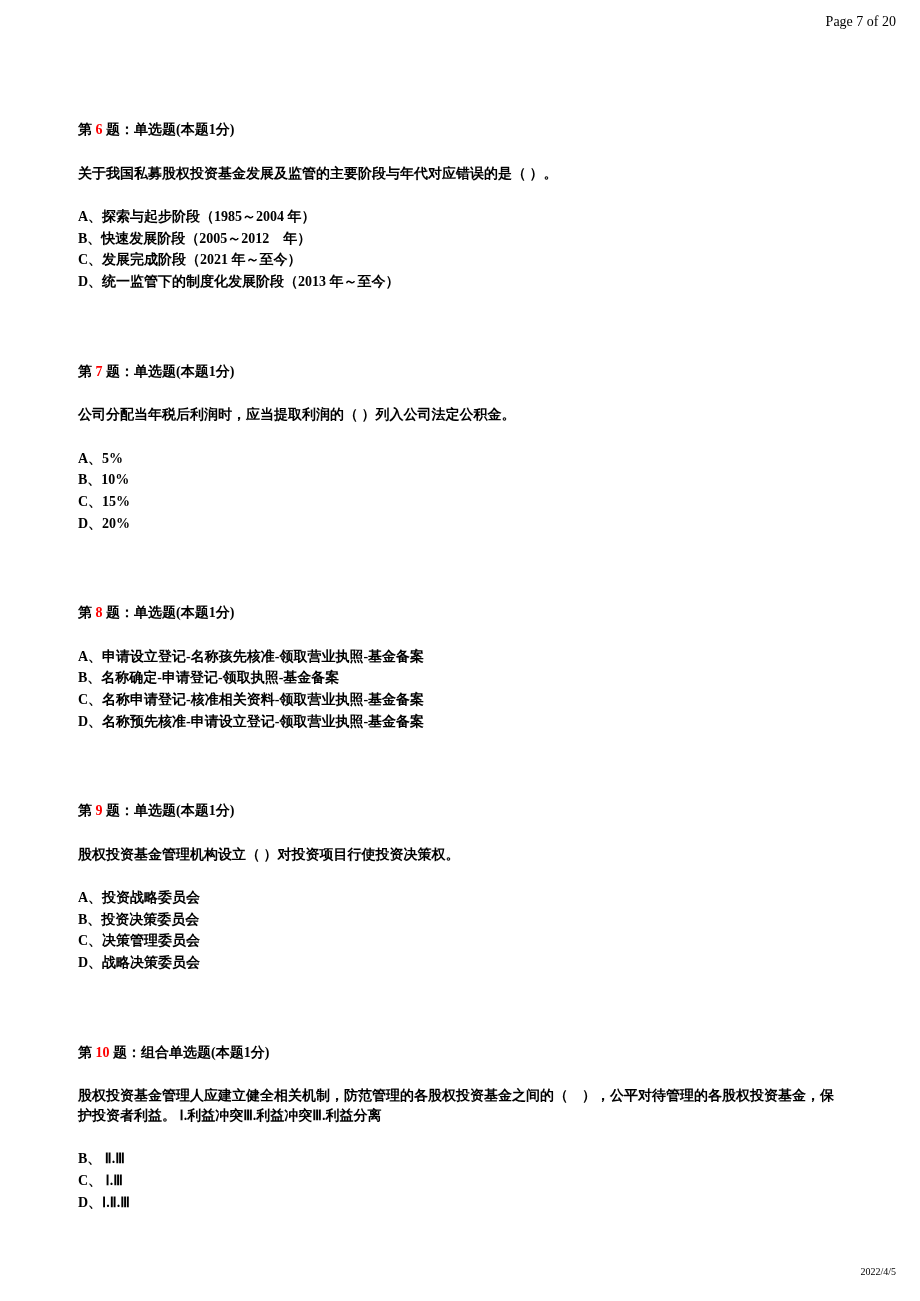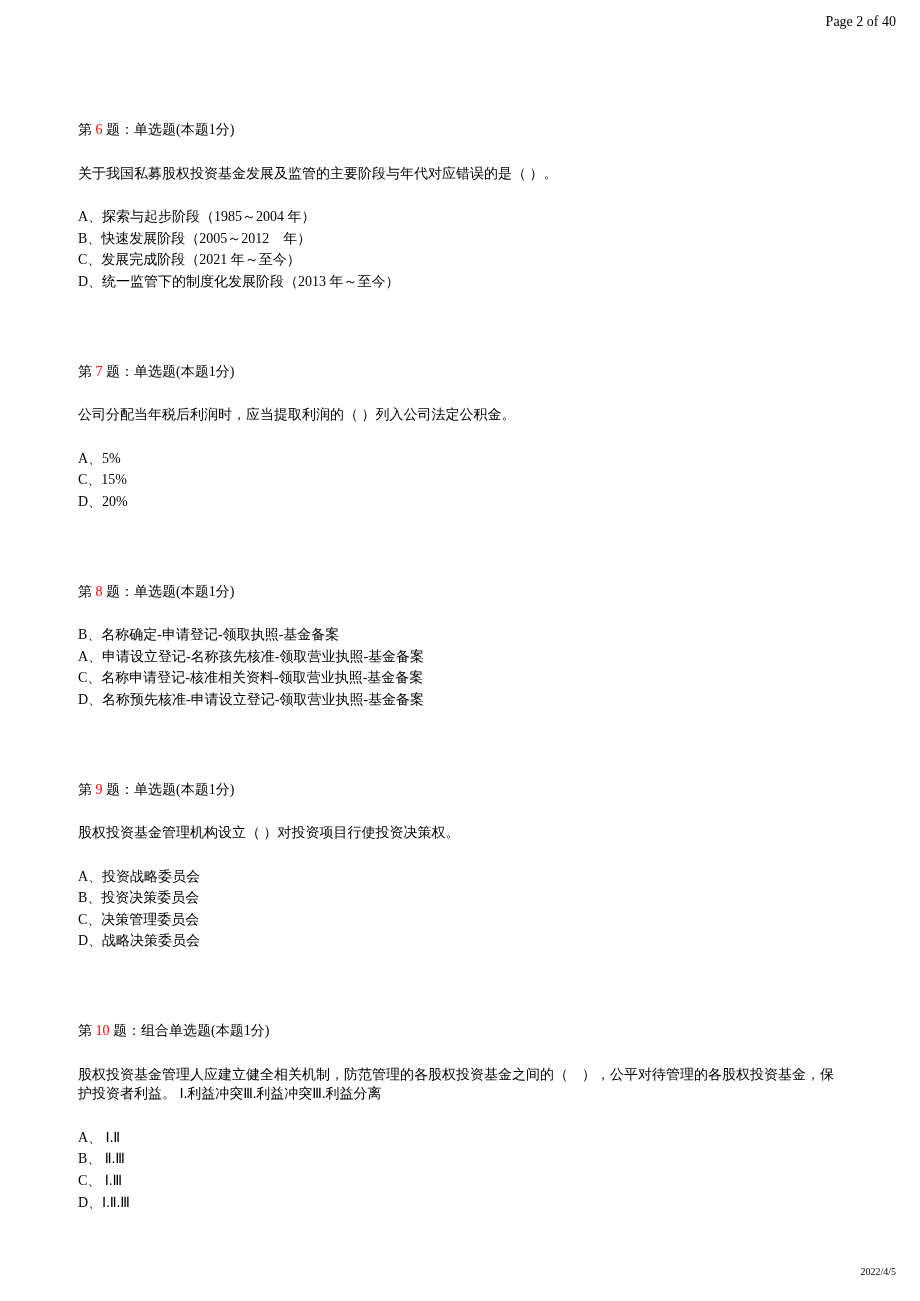--- a/index.html
+++ b/index.html
@@ -29,20 +29,21 @@
       bottom: 22px;
       right: 24px;
       font-family: "Times New Roman", serif;
       font-size: 10px;
     }
     .content {
       padding: 120px 78px 0 78px;
     }
     .question-block {
       margin-bottom: 70px;
+      font-weight: bold;
     }
     .question-title {
       margin-bottom: 24px;
     }
     .question-title .prefix {
       color: #000;
     }
     .question-title .number {
       color: #ff0000;
     }
@@ -55,21 +56,21 @@
     .options {
     }
     .option {
       margin-bottom: 2px;
     }
   </style>
 </head>
 <body>
 
 <div class="page-header">
-  <span>Page 2 of 40</span>
+  <span>Page 7 of 20</span>
 </div>
 
 <div class="content">
 
   <div class="question-block">
     <div class="question-title">
       <span class="prefix">第 </span><span class="number">6</span><span class="suffix"> 题：单选题(本题1分)</span>
     </div>
     <div class="question-stem">关于我国私募股权投资基金发展及监管的主要阶段与年代对应错误的是（ ）。</div>
     <div class="options">
@@ -80,32 +81,33 @@
     </div>
   </div>
 
   <div class="question-block">
     <div class="question-title">
       <span class="prefix">第 </span><span class="number">7</span><span class="suffix"> 题：单选题(本题1分)</span>
     </div>
     <div class="question-stem">公司分配当年税后利润时，应当提取利润的（ ）列入公司法定公积金。</div>
     <div class="options">
       <div class="option">A、5%</div>
+      <div class="option">B、10%</div>
       <div class="option">C、15%</div>
       <div class="option">D、20%</div>
     </div>
   </div>
 
   <div class="question-block">
     <div class="question-title">
       <span class="prefix">第 </span><span class="number">8</span><span class="suffix"> 题：单选题(本题1分)</span>
     </div>
     <div class="options">
+      <div class="option">A、申请设立登记-名称孩先核准-领取营业执照-基金备案</div>
       <div class="option">B、名称确定-申请登记-领取执照-基金备案</div>
-      <div class="option">A、申请设立登记-名称孩先核准-领取营业执照-基金备案</div>
       <div class="option">C、名称申请登记-核准相关资料-领取营业执照-基金备案</div>
       <div class="option">D、名称预先核准-申请设立登记-领取营业执照-基金备案</div>
     </div>
   </div>
 
   <div class="question-block">
     <div class="question-title">
       <span class="prefix">第 </span><span class="number">9</span><span class="suffix"> 题：单选题(本题1分)</span>
     </div>
     <div class="question-stem">股权投资基金管理机构设立（ ）对投资项目行使投资决策权。</div>
@@ -116,21 +118,20 @@
       <div class="option">D、战略决策委员会</div>
     </div>
   </div>
 
   <div class="question-block">
     <div class="question-title">
       <span class="prefix">第 </span><span class="number">10</span><span class="suffix"> 题：组合单选题(本题1分)</span>
     </div>
     <div class="question-stem">股权投资基金管理人应建立健全相关机制，防范管理的各股权投资基金之间的（　），公平对待管理的各股权投资基金，保护投资者利益。 Ⅰ.利益冲突Ⅲ.利益冲突Ⅲ.利益分离</div>
     <div class="options">
-      <div class="option">A、 Ⅰ.Ⅱ</div>
       <div class="option">B、 Ⅱ.Ⅲ</div>
       <div class="option">C、 Ⅰ.Ⅲ</div>
       <div class="option">D、Ⅰ.Ⅱ.Ⅲ</div>
     </div>
   </div>
 
 </div>
 
 <div class="page-footer">
   <span>2022/4/5</span>

